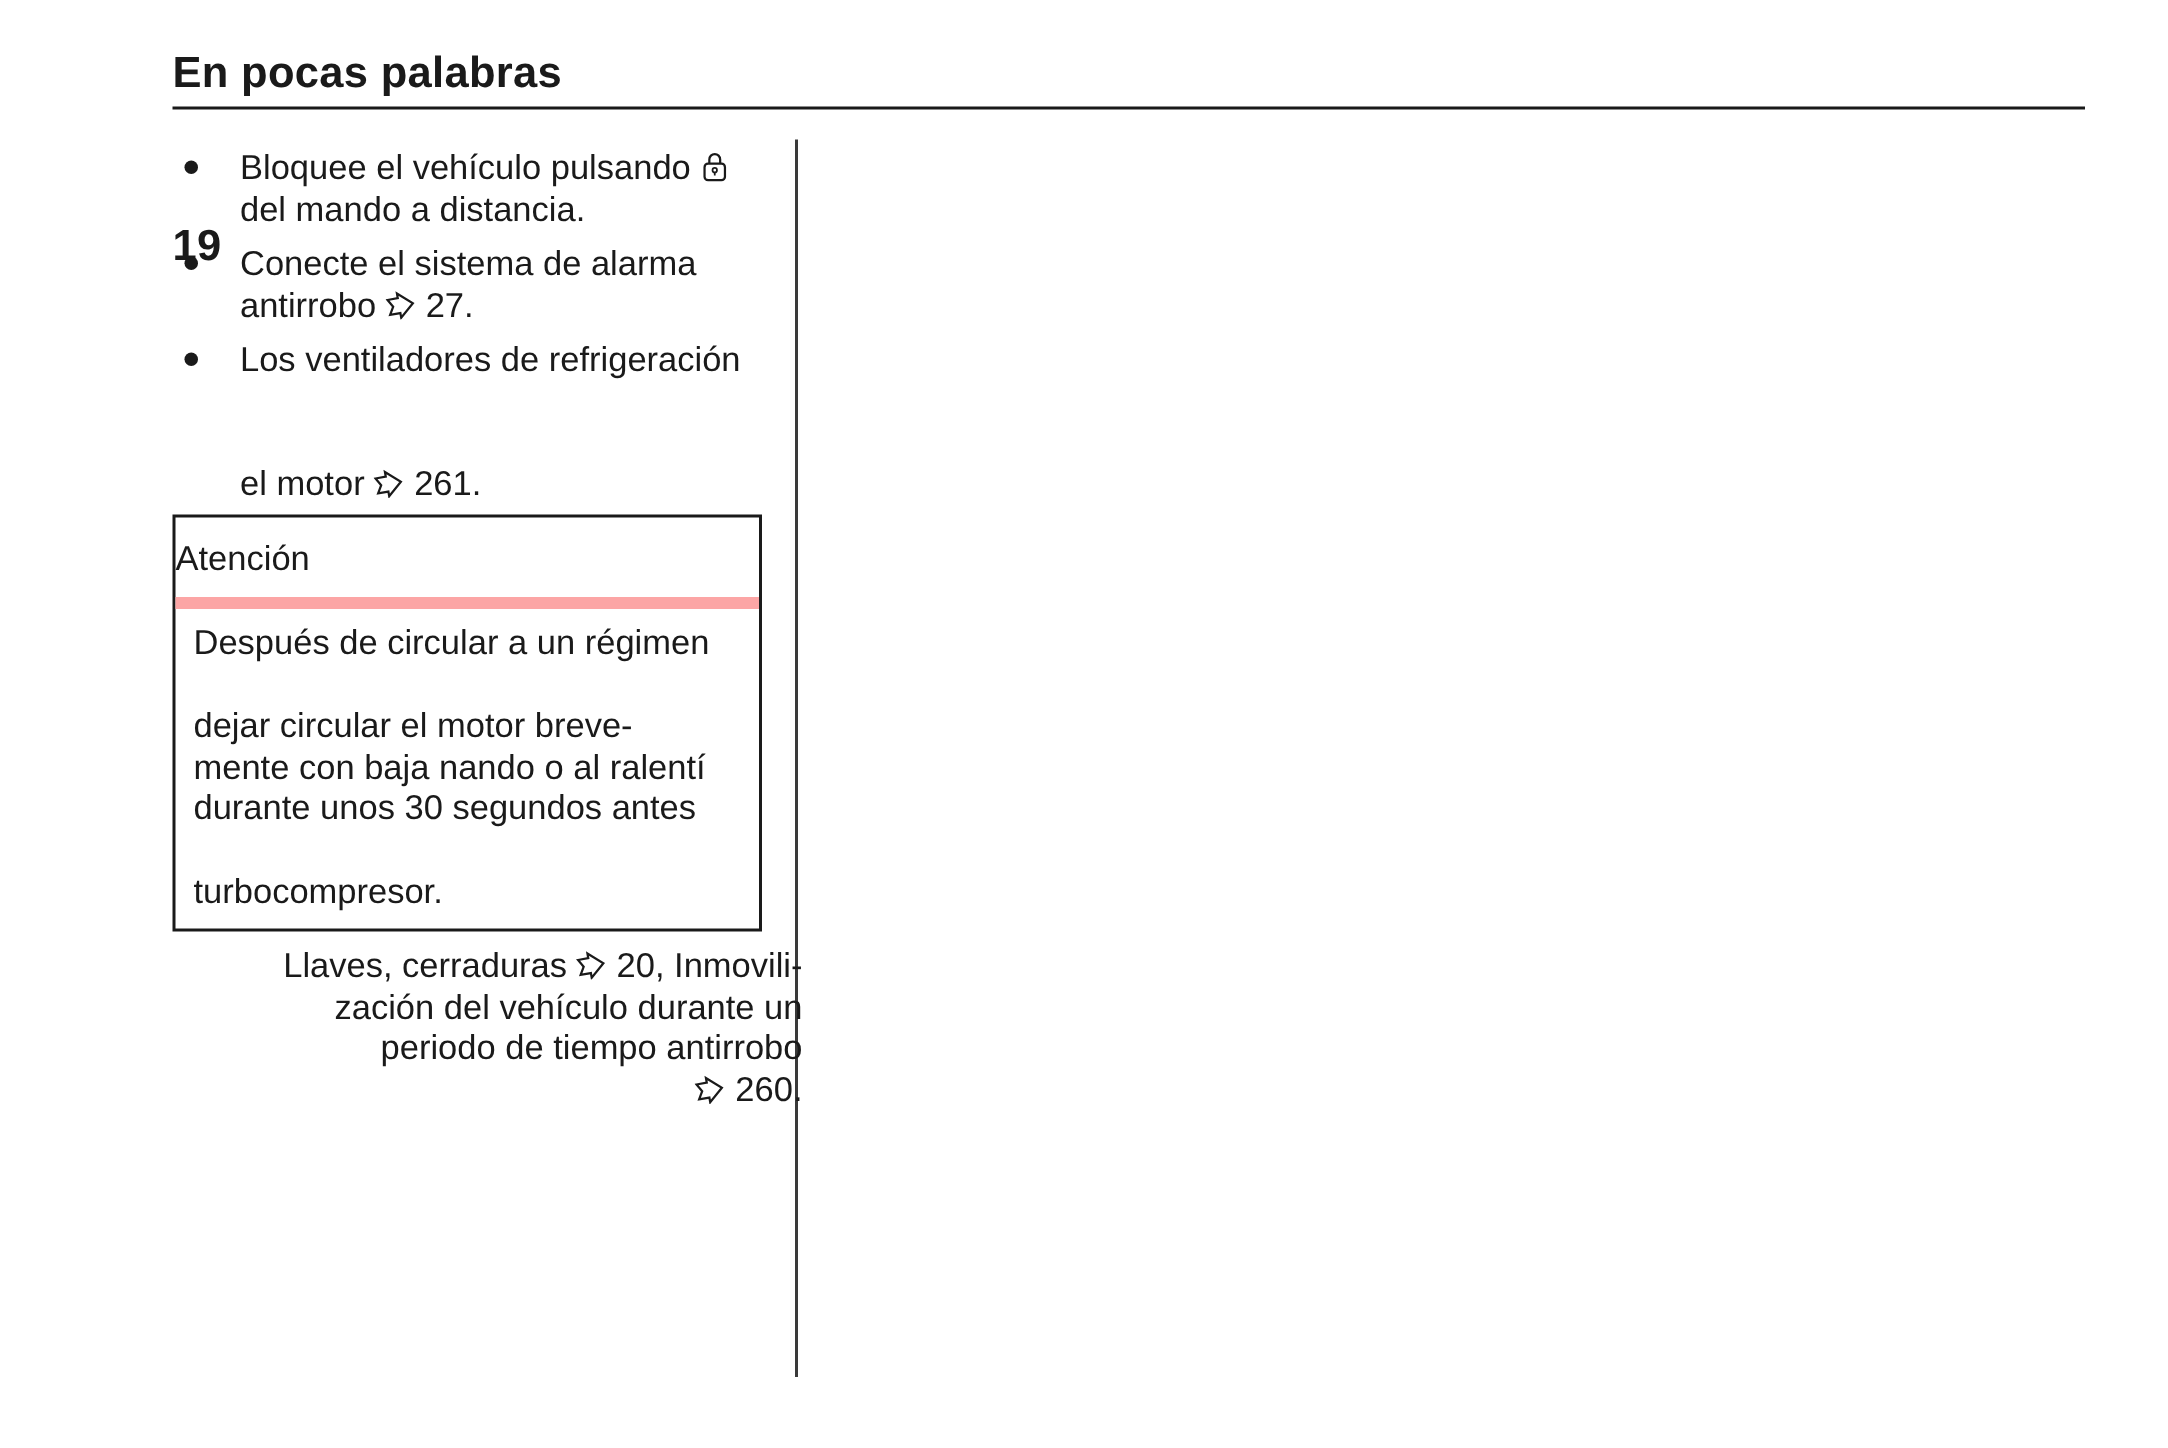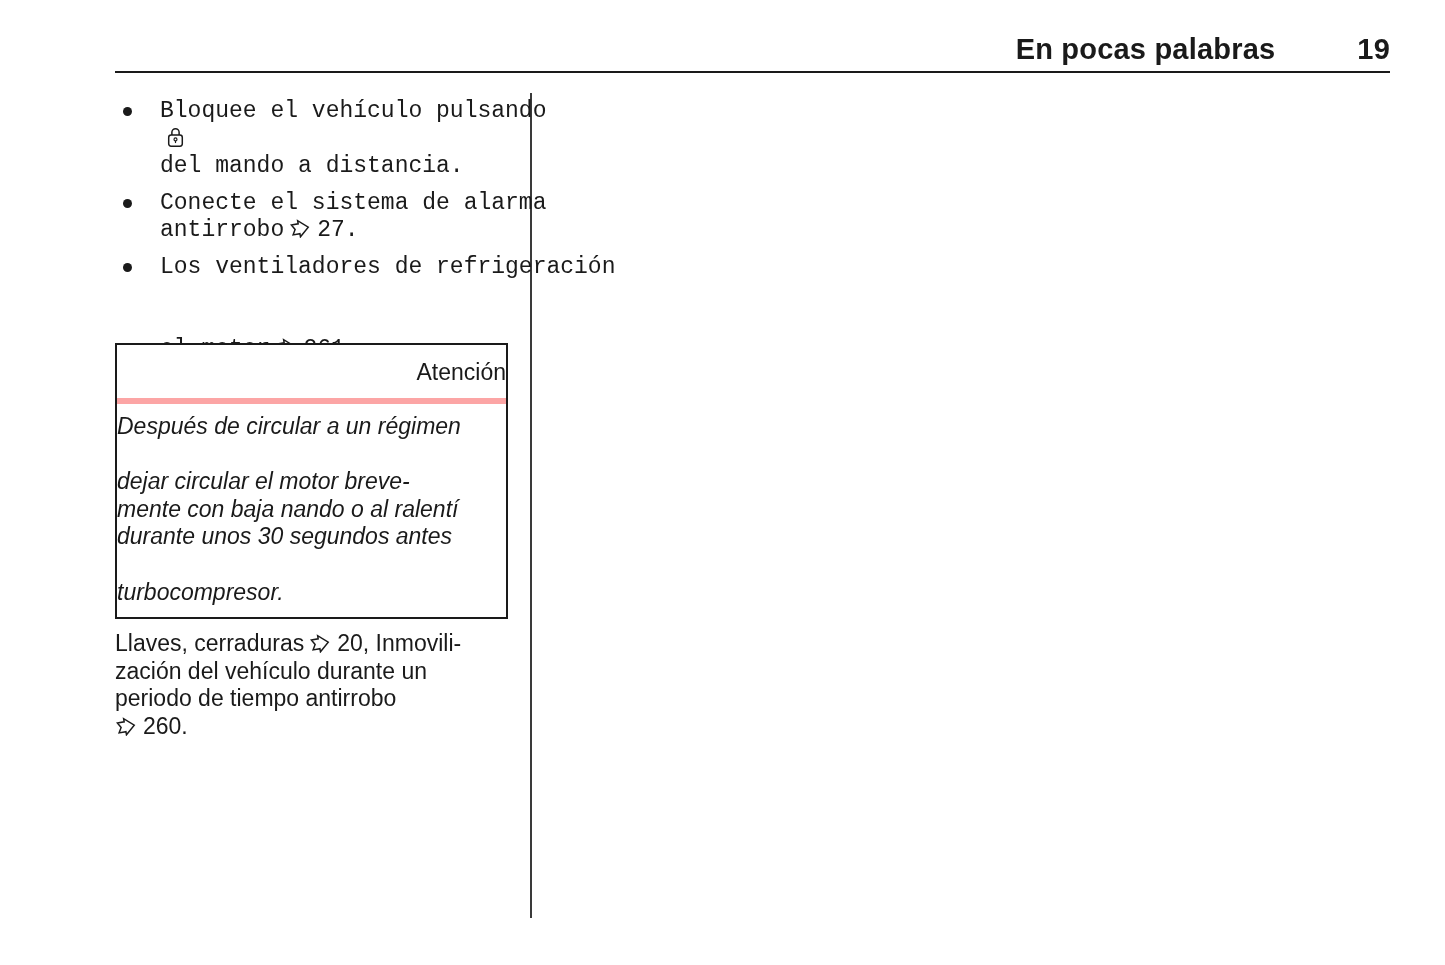--- a/index.html
+++ b/index.html
@@ -20,20 +20,21 @@
     left: 115px;
     top: 33px;
     width: 1275px;
     display: flex;
     justify-content: flex-end;
     align-items: baseline;
     gap: 82px;
     font-size: 29px;
     font-weight: bold;
     letter-spacing: 0.2px;
+    flex-direction: column;
   }
   .header-rule {
     position: absolute;
     left: 115px;
     top: 71px;
     width: 1275px;
     height: 2px;
     background: #1a1a1a;
   }
   .col-divider {
@@ -54,21 +55,20 @@
     position: absolute;
     left: 115px;
     top: 98px;
     width: 412px;
     list-style: none;
   }
   .bullet-list li {
     position: relative;
     padding-left: 45px;
     margin-bottom: 9px;
-    font-family: Liberation Mono, monospace;
   }
   .bullet-list li::before {
     content: "";
     position: absolute;
     left: 8px;
     top: 9px;
     width: 9px;
     height: 9px;
     border-radius: 50%;
     background: #1a1a1a;
@@ -77,37 +77,37 @@
   
   .caution-box {
     position: absolute;
     left: 115px;
     top: 343px;
     width: 393px;
     border: 2px solid #1a1a1a;
     background: #ffffff;
   }
   .caution-title {
-    text-align: right;
+    text-align: left;
     font-size: 23px;
     padding: 14px 0 12px 0;
-    border-bottom: 6px solid #fca5a5;
+    border-bottom: 8px solid #fca5a5;
   }
   .caution-body {
-    padding: 9px 12px 11px 0;
+    padding: 9px 12px 11px 12px;
     line-height: 27.6px;
-    font-style: italic;
   }
 
   
   .closing {
     position: absolute;
     left: 115px;
     top: 630px;
     width: 420px;
+    text-align: right;
   }
 
   
   .icon-lock {
     display: inline-block;
     width: 17px;
     height: 22px;
     margin-left: 7px;
     vertical-align: -3px;
   }

